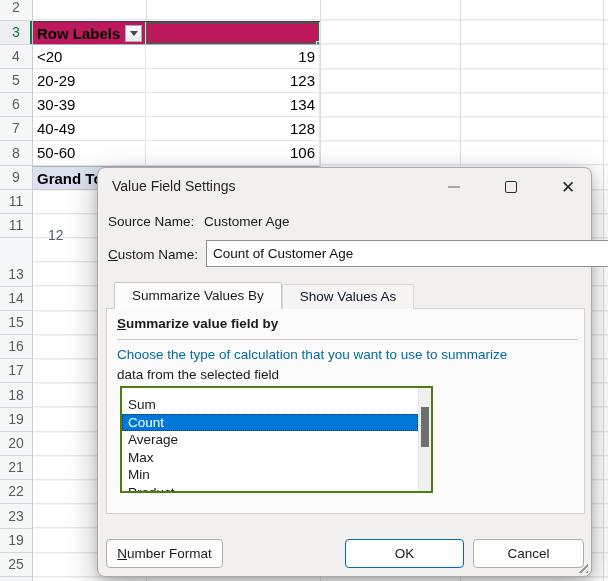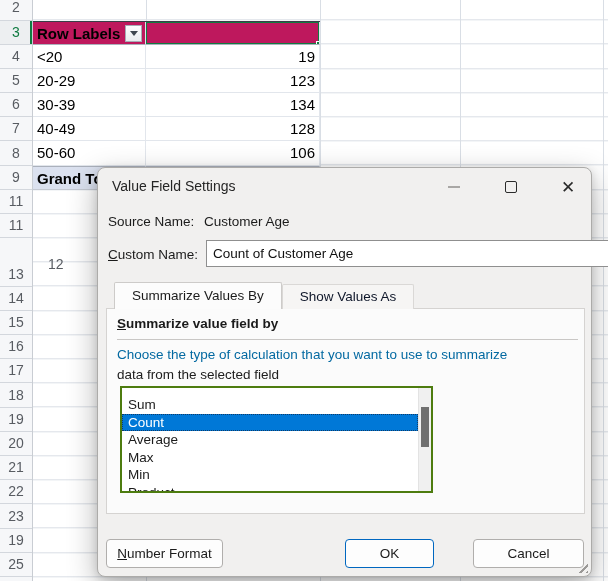--- a/index.html
+++ b/index.html
@@ -96,21 +96,21 @@
     margin-right:13px; white-space:nowrap; }
   .list-item.selected { background:#0078D7; color:#fff; outline:1px dotted rgba(20,40,70,.75); outline-offset:-1px; }
   .lb-scrollbar { position:absolute; top:0; right:0; width:13px; height:100%;
     background:#F0F0F0; border-left:1px solid #E3E3E3; }
   .lb-thumb { position:absolute; left:2px; right:2px; top:19px; height:40px; background:#6F6F6F; }
 
   .btn { position:absolute; top:371px; height:29px; border-radius:4px;
     background:#FDFDFD; border:1px solid #B0AEAC; font-size:13.5px; color:#1b1b1b;
     display:flex; align-items:center; justify-content:center; font-family:"Liberation Sans",sans-serif; }
   .btn-nf { left:8px; width:117px; }
-  .btn-ok { left:247px; width:89px; border:1px solid #0067C0; }
+  .btn-ok { left:247px; width:119px; border:1px solid #0067C0; }
   .btn-cancel { left:375px; width:111px; }
 
   .resize-grip { position:absolute; right:3px; bottom:3px; width:13px; height:13px;
     background:repeating-linear-gradient(135deg, transparent 0 3px, #9A9896 3px 4.5px);
     clip-path: polygon(100% 0, 100% 100%, 0 100%); }
 
   u { text-decoration: underline; }
 </style>
 </head>
 <body>
@@ -166,21 +166,21 @@
     <div class="rh-cell" style="top: -3.7px;">2</div>
     <div class="rh-cell rh-selected" style="top: 20.5px;">3</div>
     <div class="rh-cell" style="top: 44.7px;">4</div>
     <div class="rh-cell" style="top: 68.9px;">5</div>
     <div class="rh-cell" style="top: 93.1px;">6</div>
     <div class="rh-cell" style="top: 117.3px;">7</div>
     <div class="rh-cell" style="top: 141.5px;">8</div>
     <div class="rh-cell" style="top: 165.7px;">9</div>
     <div class="rh-cell" style="top: 189.9px;">11</div>
     <div class="rh-cell" style="top: 214.1px;">11</div>
-    <div class="rh-cell" style="top: 253px; margin-left: 48px;">12</div>
+    <div class="rh-cell" style="top: 224px; margin-left: 48px;">12</div>
     <div class="rh-cell" style="top: 262.5px;">13</div>
     <div class="rh-cell" style="top: 286.7px;">14</div>
     <div class="rh-cell" style="top: 310.9px;">15</div>
     <div class="rh-cell" style="top: 335.1px;">16</div>
     <div class="rh-cell" style="top: 359.3px;">17</div>
     <div class="rh-cell" style="top: 383.5px;">18</div>
     <div class="rh-cell" style="top: 407.7px;">19</div>
     <div class="rh-cell" style="top: 431.9px;">20</div>
     <div class="rh-cell" style="top: 456.1px;">21</div>
     <div class="rh-cell" style="top: 480.3px;">22</div>

